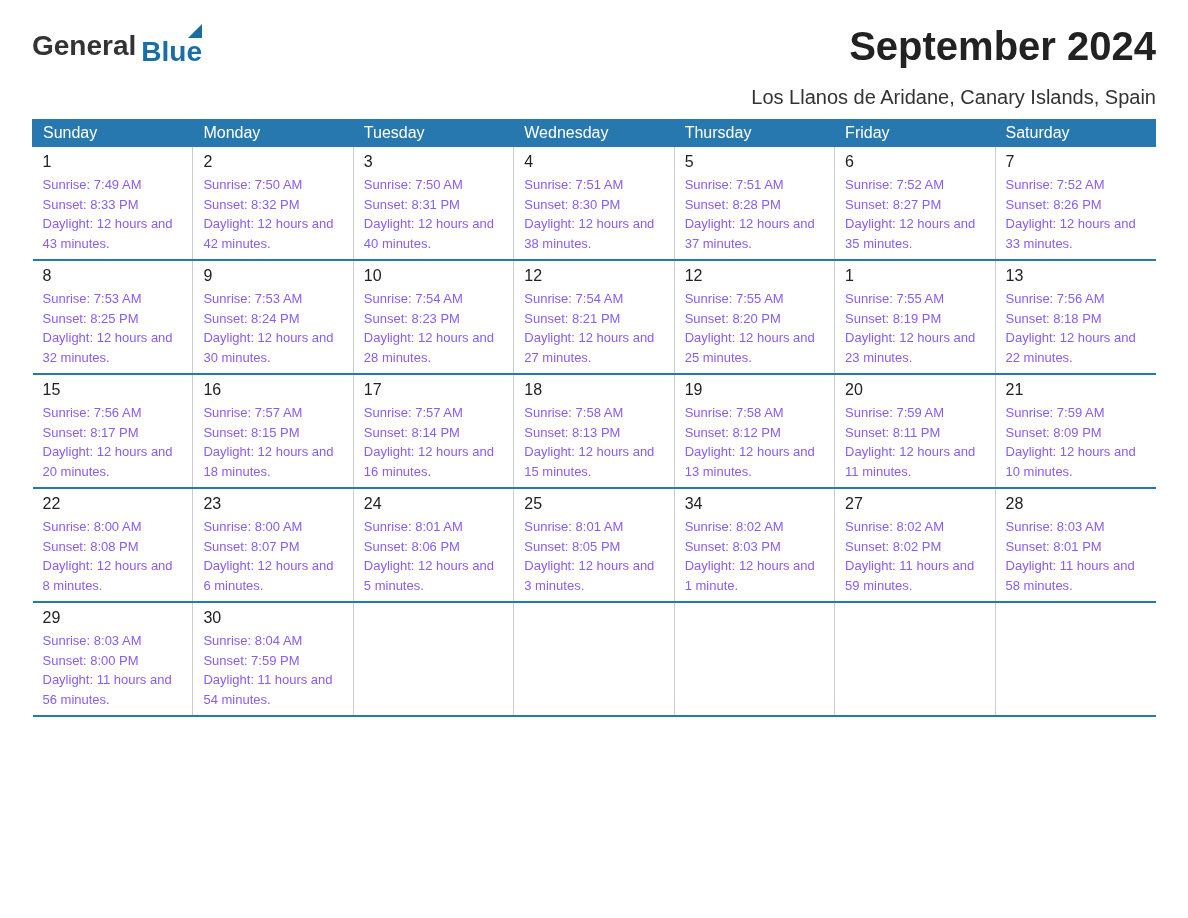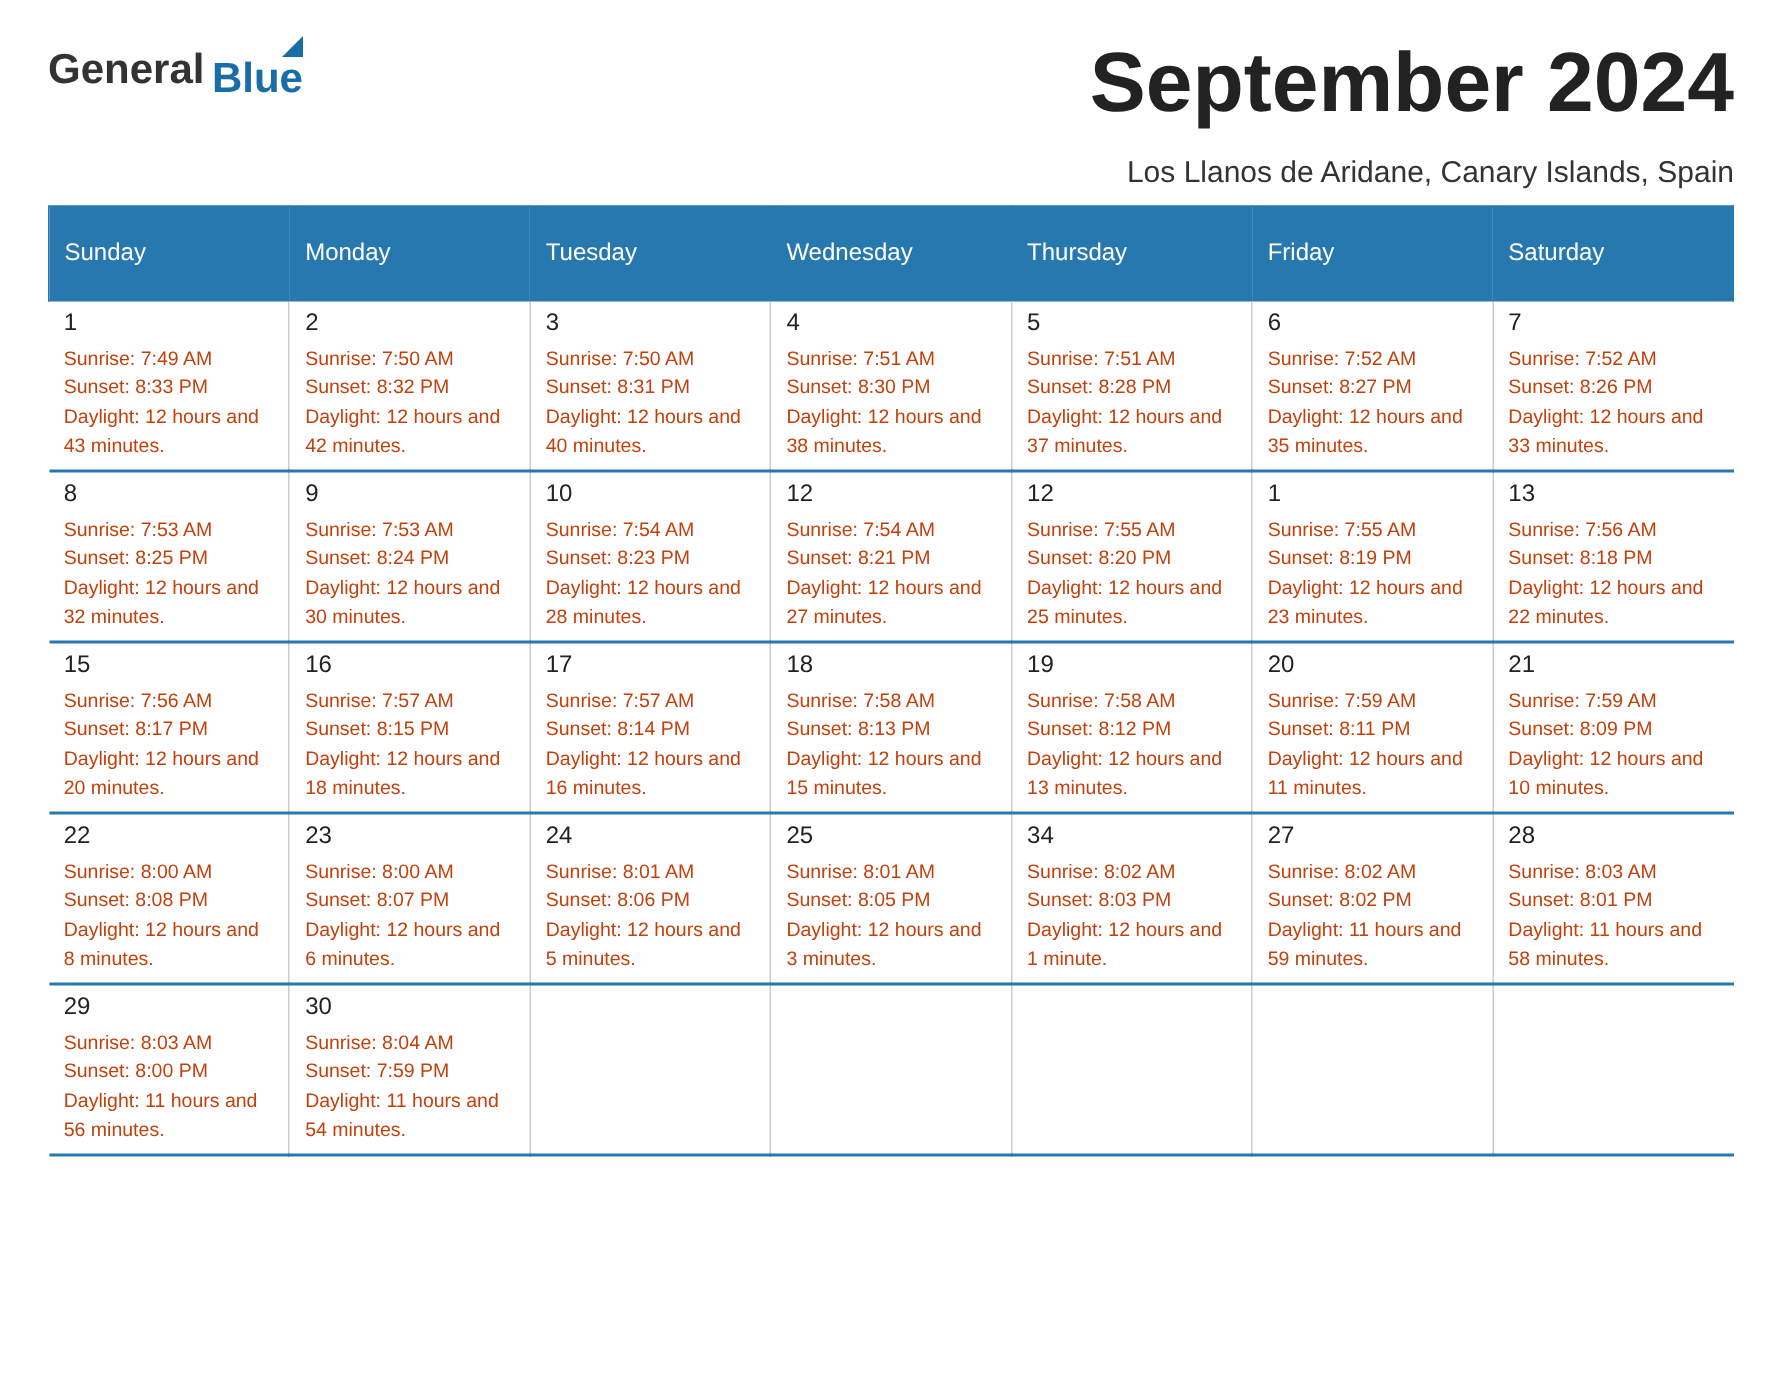--- a/index.html
+++ b/index.html
@@ -47,42 +47,41 @@
     }
     .logo-blue-text {
       font-size: 28px;
       font-weight: bold;
       color: #1a6ea8;
     }
     .title-area {
       text-align: right;
     }
     .page-title {
-      font-size: 56px;
+      font-size: 40px;
       font-weight: bold;
       color: #222;
       line-height: 1.1;
-      text-align: center;
     }
     .subtitle {
       font-size: 20px;
       color: #333;
       margin-top: 18px;
     }
     table {
       width: 100%;
       border-collapse: collapse;
       margin-top: 10px;
     }
     thead tr {
       background-color: #2878b0;
       color: #fff;
     }
     thead th {
-      padding: 22px 10px;
+      padding: 4px 10px;
       font-size: 16px;
       font-weight: normal;
       text-align: left;
       border: 1px solid #2878b0;
     }
     tbody tr {
       border-bottom: 2px solid #2878b0;
     }
     tbody td {
       padding: 6px 10px;
@@ -97,21 +96,21 @@
     }
     .day-num {
       font-size: 16px;
       font-weight: normal;
       display: block;
       margin-bottom: 4px;
     }
     .day-info {
       font-size: 13px;
       line-height: 1.5;
-      color: #c2410c;
+      color: #8b5cf6;
     }
   </style>
 </head>
 <body>
 
 <div class="header-row">
   <div class="logo-area">
     <div class="logo-text">
       <span class="logo-general">General</span>
       <div class="logo-blue-block">

